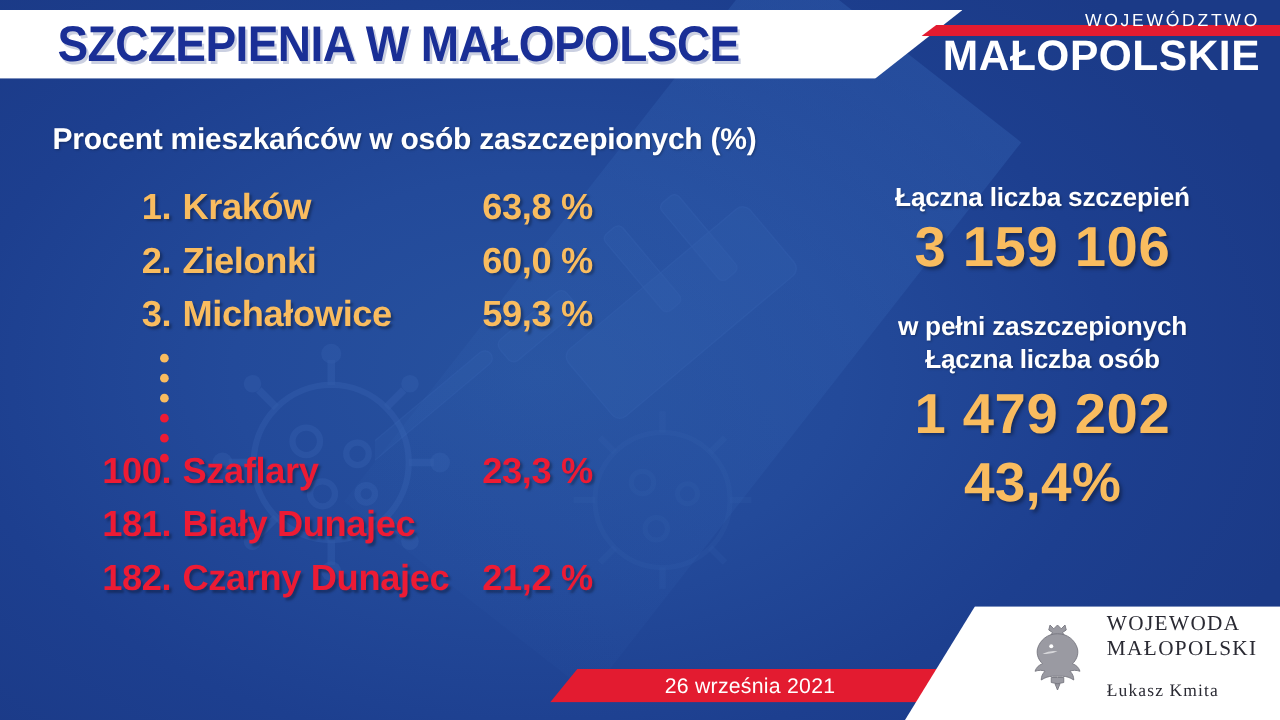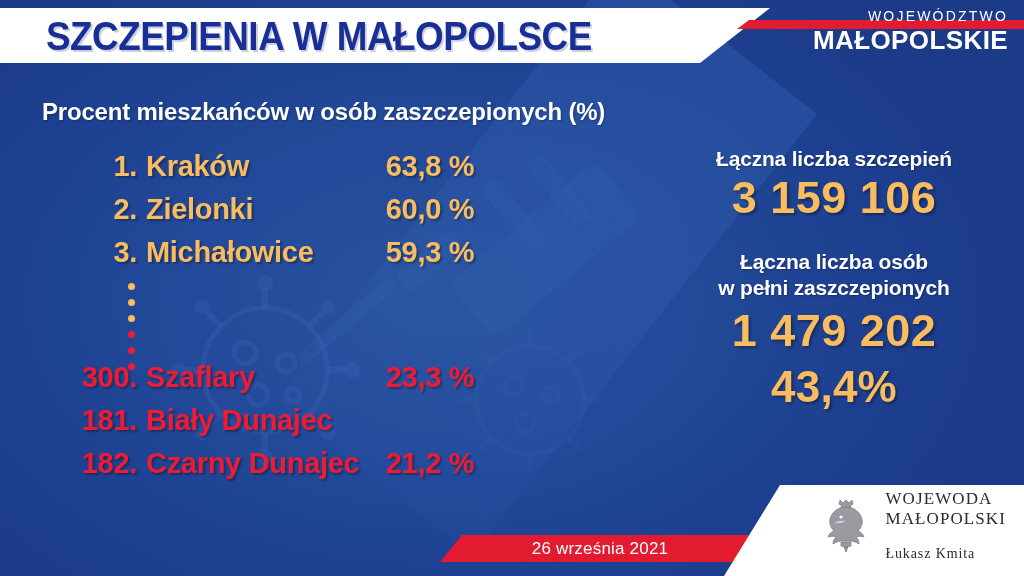--- a/index.html
+++ b/index.html
@@ -73,21 +73,21 @@
   }
   .header-voiv {
     position:absolute; right:16px; top:8px;
     text-align:right; color:#fff;
   }
   .voiv-small {
     font-size:14px; letter-spacing:2.2px; font-weight:normal;
     line-height:1.2;
   }
   .voiv-big {
-    font-size:26px; letter-spacing:0.4px; font-weight:bold;
+    font-size:34px; letter-spacing:0.4px; font-weight:bold;
     line-height:1.15; margin-top:1px;
   }
 
   
   .subtitle {
     position:absolute; left:42px; top:98px;
     font-size:24px; font-weight:bold; color:#ffffff;
     letter-spacing:-.2px;
     text-shadow:1px 1px 2px rgba(0,0,0,.28);
   }
@@ -275,21 +275,21 @@
     </div>
     <div class="rank-row top">
       <span class="rank-num">3.</span>
       <span class="rank-name">Michałowice</span>
       <span class="rank-val">59,3 %</span>
     </div>
 
     <div style="height:82px"></div>
 
     <div class="rank-row bottom">
-      <span class="rank-num">300.</span>
+      <span class="rank-num">100.</span>
       <span class="rank-name">Szaflary</span>
       <span class="rank-val">23,3 %</span>
     </div>
     <div class="rank-row bottom">
       <span class="rank-num">181.</span>
       <span class="rank-name">Biały Dunajec</span>
     </div>
     <div class="rank-row bottom">
       <span class="rank-num">182.</span>
       <span class="rank-name">Czarny Dunajec</span>
@@ -306,22 +306,22 @@
     <span class="dot dot-red"></span>
   </div>
 
   <div class="stats">
     <div>
       <div class="stat-label">Łączna liczba szczepień</div>
       <div class="stat-value">3 159 106</div>
     </div>
 
     <div class="stat-block-2">
+      <div class="stat-label">w pełni zaszczepionych</div>
       <div class="stat-label">Łączna liczba osób</div>
-      <div class="stat-label">w pełni zaszczepionych</div>
       <div class="stat-value stat-value-2">1 479 202</div>
       <div class="stat-pct">43,4%</div>
     </div>
   </div>
 
   <div class="date-ribbon">
     <div class="date-text">26 września 2021</div>
   </div>
 
   <div class="footer-white"></div>

